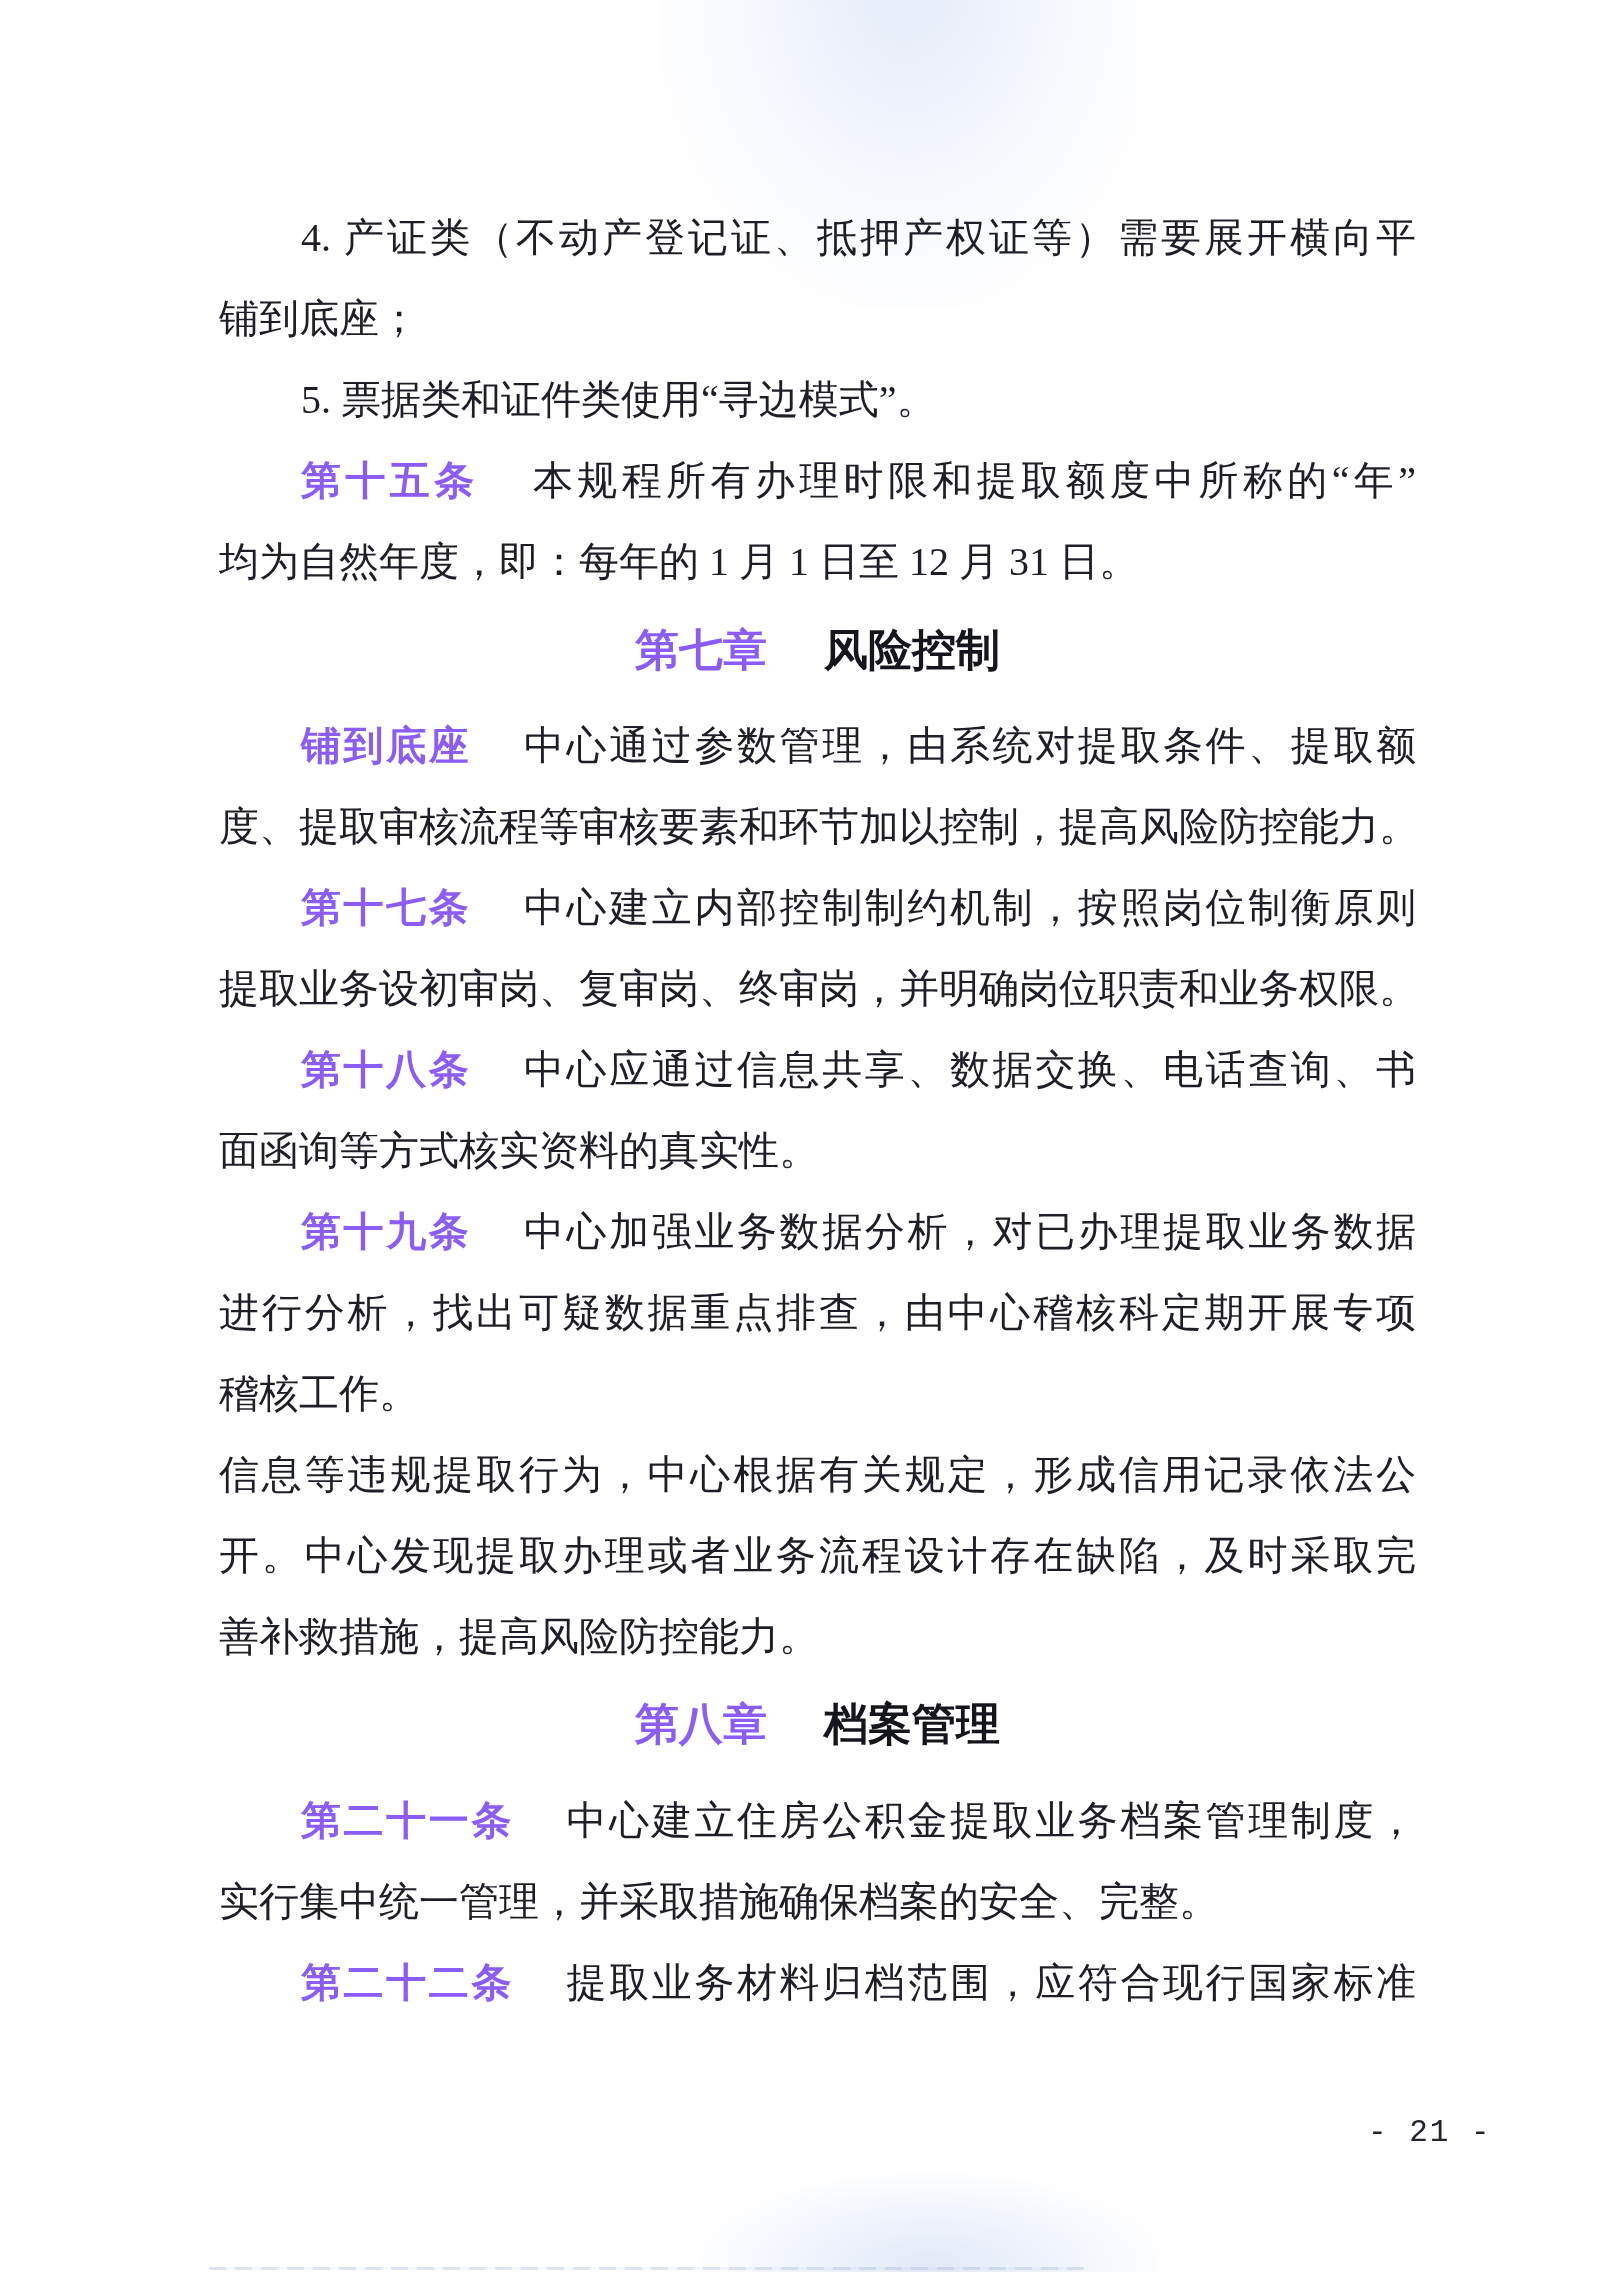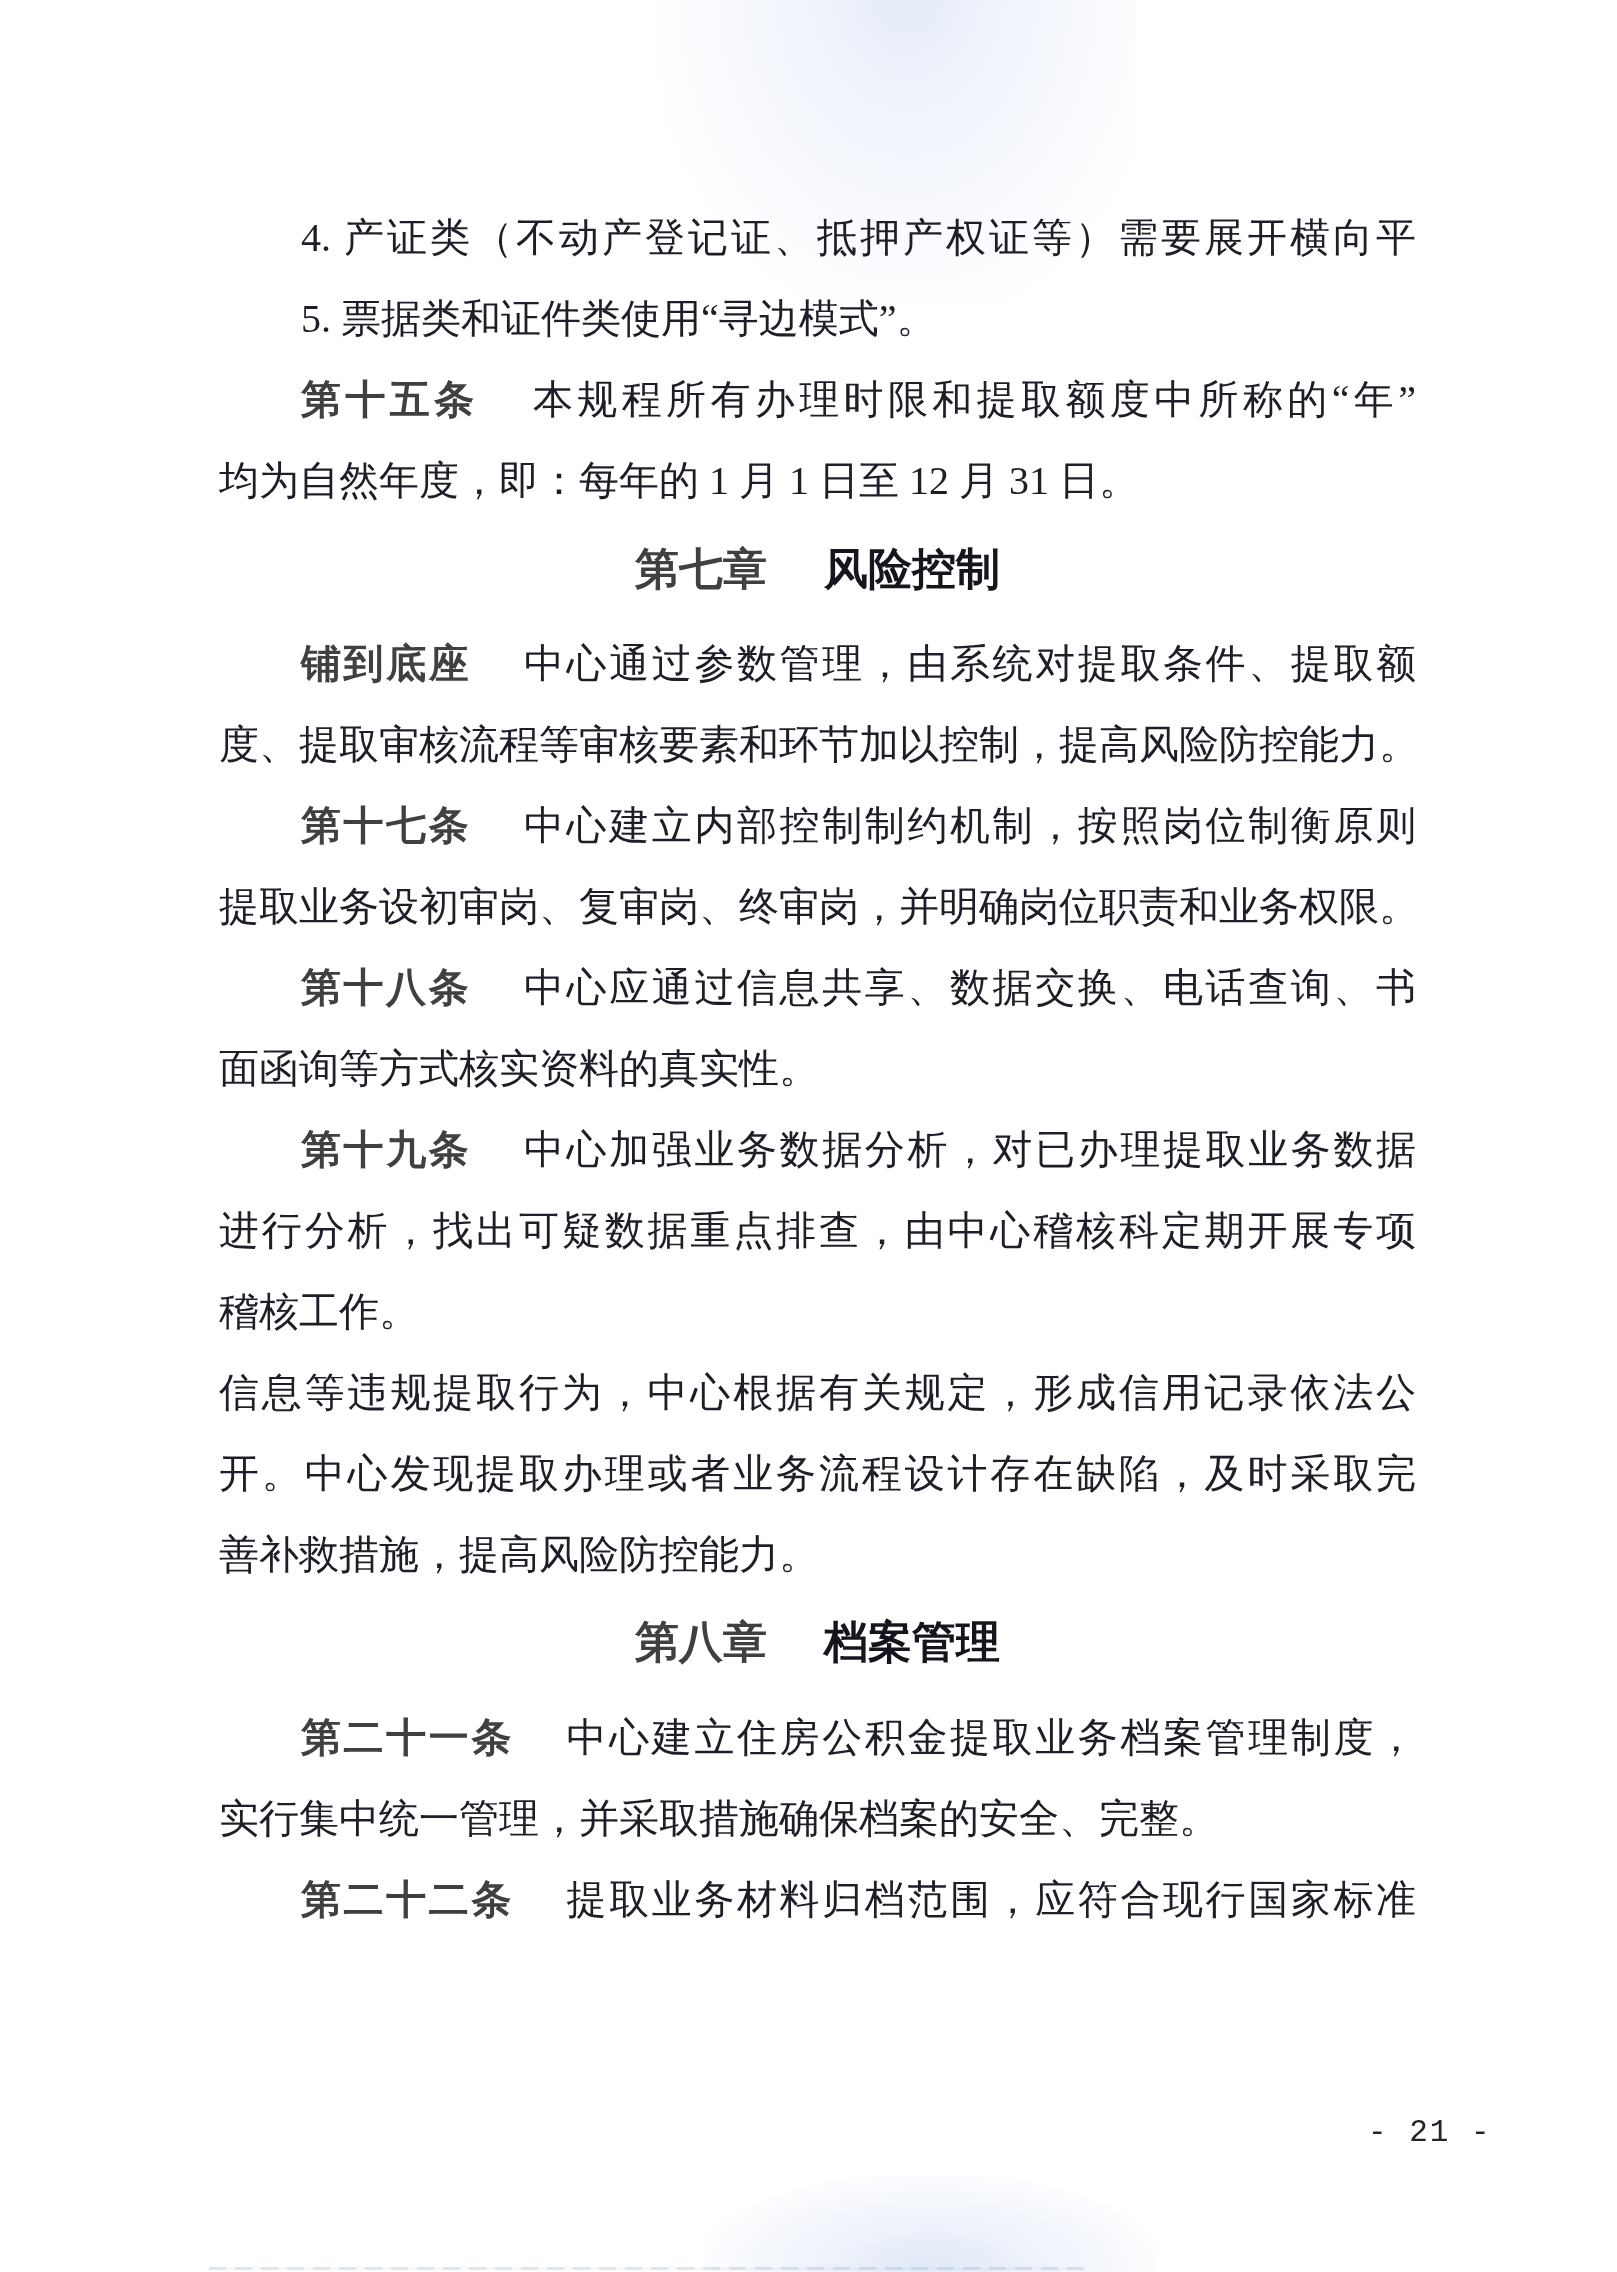--- a/index.html
+++ b/index.html
@@ -61,22 +61,22 @@
   .line {
     font-size: 40px;
     line-height: 81px;
     white-space: nowrap;
     text-align: left;
   }
   .line.indent { padding-left: 82px; }
   .line.full   { text-align-last: justify; }
   .line .lead {
     font-weight: bold;
-    font-family: Liberation Sans, sans-serif;
-    color: #404040;
+    font-family: Liberation Serif, serif;
+    color: #8b5cf6;
   }
   .line .gap { display: inline-block; width: 50px; }
   .line.chapter {
     text-align: right;
     text-align-last: center;
     font-size: 44px;
     font-weight: bold;
     font-family: "Liberation Sans", "DejaVu Sans", sans-serif;
     color: #15151d;
     margin-top: 6.5px;
@@ -97,20 +97,21 @@
 </head>
 <body>
 
 <div class="page">
   <div class="artifact-top"></div>
   <div class="artifact-bottom"></div>
   <div class="artifact-line"></div>
 
   <div class="content" id="content">
       <div class="line indent full"><span class="text">4. 产证类（不动产登记证、抵押产权证等）需要展开横向平</span></div>
+      <div class="line end"><span class="text">铺到底座；</span></div>
       <div class="line indent end"><span class="text">5. 票据类和证件类使用“寻边模式”。</span></div>
       <div class="line indent full"><b class="lead">第十五条</b><span class="gap"></span><span class="text">本规程所有办理时限和提取额度中所称的“年”</span></div>
       <div class="line end"><span class="text">均为自然年度，即：每年的 1 月 1 日至 12 月 31 日。</span></div>
       <div class="line chapter end"><b class="lead">第七章</b><span class="gap"></span><span class="text">风险控制</span></div>
       <div class="line indent full"><b class="lead">铺到底座</b><span class="gap"></span><span class="text">中心通过参数管理，由系统对提取条件、提取额</span></div>
       <div class="line full"><span class="text">度、提取审核流程等审核要素和环节加以控制，提高风险防控能力。</span></div>
       <div class="line indent full"><b class="lead">第十七条</b><span class="gap"></span><span class="text">中心建立内部控制制约机制，按照岗位制衡原则</span></div>
       <div class="line full"><span class="text">提取业务设初审岗、复审岗、终审岗，并明确岗位职责和业务权限。</span></div>
       <div class="line indent full"><b class="lead">第十八条</b><span class="gap"></span><span class="text">中心应通过信息共享、数据交换、电话查询、书</span></div>
       <div class="line end"><span class="text">面函询等方式核实资料的真实性。</span></div>

